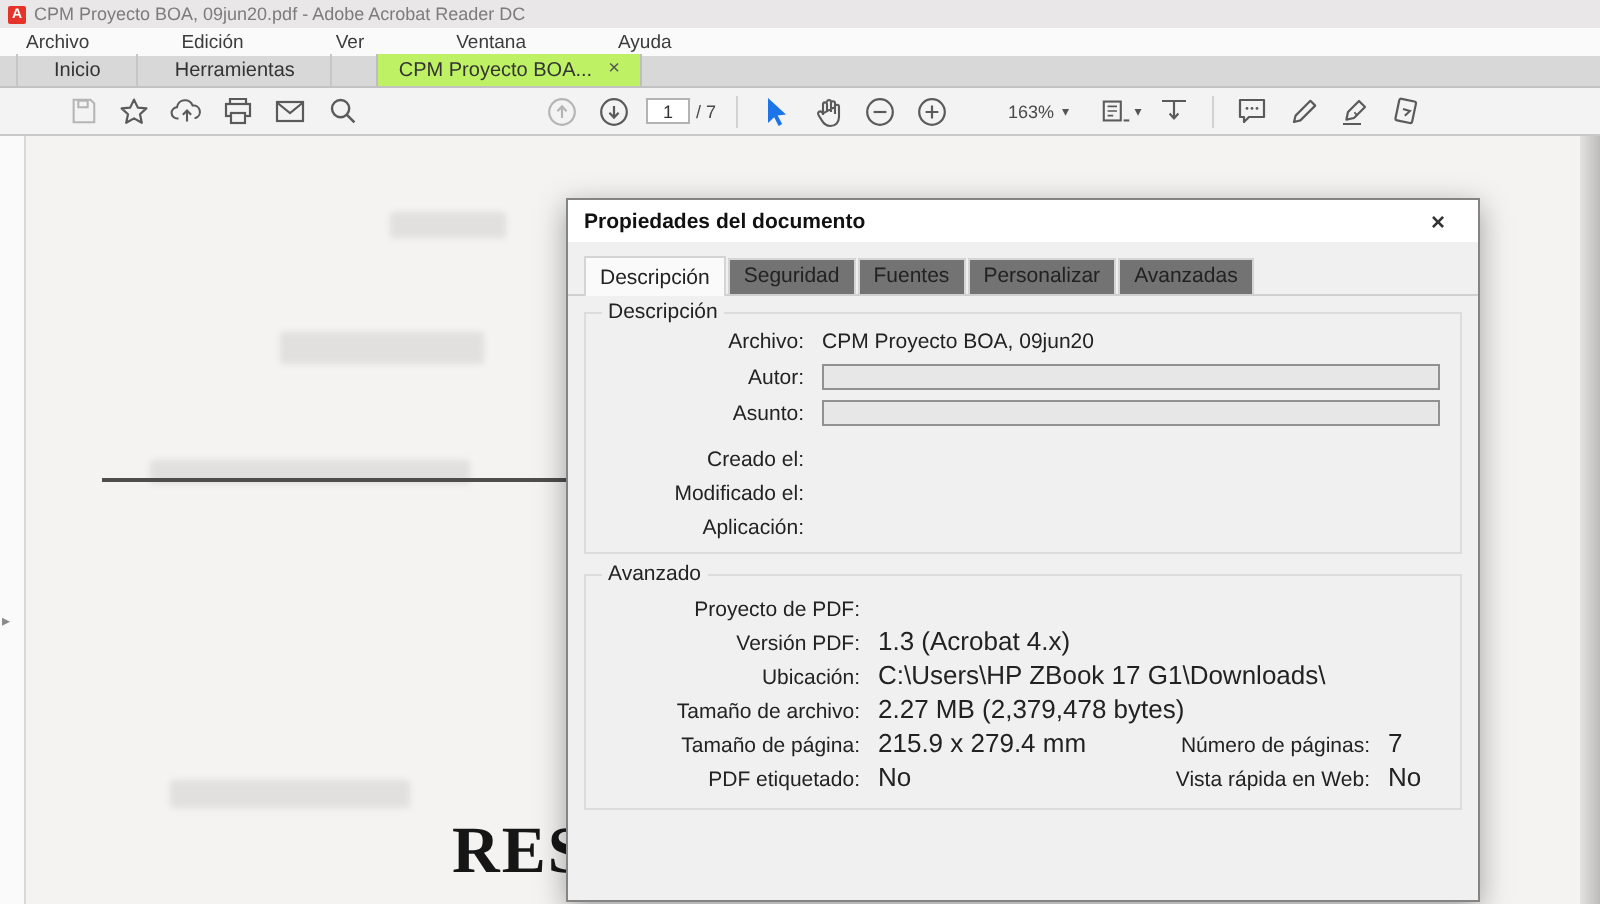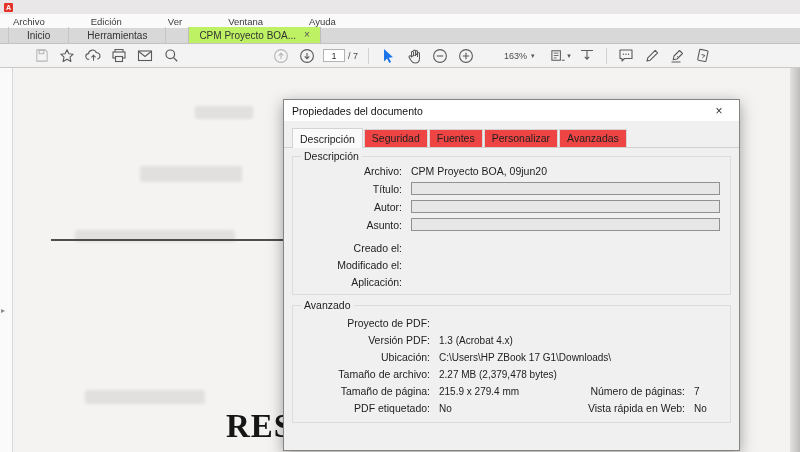--- a/index.html
+++ b/index.html
@@ -53,59 +53,60 @@
     background:#4d4d4d; }
   .page-heading { position:absolute; left:213px; top:340px;
     font-family:"Liberation Serif","DejaVu Serif",serif; font-size:33px; font-weight:600;
     color:#161616; letter-spacing:1px; }
 
   
   .dialog { position:absolute; left:283px; top:31px; width:457px; height:352px;
     background:#f0f0f0; border:1px solid #848484;
     box-shadow:0 4px 14px rgba(0,0,0,0.35); z-index:5; display:flex; flex-direction:column; }
   .dlg-titlebar { height:21px; background:#ffffff; display:flex; align-items:center;
-    padding:0 8px; flex:none; }
+    padding:0 8px; flex:none;font-weight:bold; }
   .dlg-title { font-size:10.5px; color:#111; flex:1; }
   .dlg-close { width:24px; text-align:center; font-size:12px; color:#333; }
 
   .dlg-tabs { display:flex; align-items:flex-end; padding:6px 8px 0 8px; flex:none;
     border-bottom:1px solid #d0d0d0; }
-  .dlg-tab { font-size:10.5px; color:#222; padding:2px 7px 3px 7px; background:#ef4444;
+  .dlg-tab { font-size:10.5px; color:#222; padding:2px 7px 3px 7px; background:#737373;
     border:1px solid #d4d4d4; border-bottom:none; margin-right:1px; }
   .dlg-tab.active { background:#fafafa; padding-top:4px; position:relative; top:1px; }
 
   .dlg-body { flex:1; display:flex; flex-direction:column; padding-top:8px; }
   .group { border:1px solid #dcdcdc; margin:0 8px; position:relative; padding:8px 6px 4px 6px; }
   .group-label { position:absolute; top:-7px; left:8px; background:#f0f0f0;
     padding:0 3px; font-size:10.5px; color:#222; }
 
   .frow { display:flex; align-items:flex-end; margin-bottom:5px; }
   .flabel { width:112px; text-align:right; padding-right:9px; font-size:10.5px;
     color:#222; flex:none; white-space:nowrap; }
   .fstatic { font-size:10.5px; color:#222; }
   .finput { flex:1; height:13px; background:#e7e7e7; border:1px solid #919191;
     margin-right:4px; }
   .ftextarea { flex:1; height:40px; background:#e7e7e7; border:1px solid #919191;
     margin-right:4px; }
   .frow.tight { margin-bottom:2px; height:15px; }
 
   .adv-label { width:140px; text-align:right; padding-right:9px; font-size:10.5px;
     color:#222; flex:none; white-space:nowrap; }
-  .adv-val { font-size:10px; color:#222; }
+  .adv-val { font-size:13px; color:#222; }
   .adv-val.w145 { width:148px; flex:none; }
   .adv-label2 { width:107px; text-align:right; padding-right:9px; font-size:10.5px;
     color:#222; flex:none; white-space:nowrap; }
 
   svg { display:block; }
 </style>
 </head>
 <body>
 
 <div class="titlebar">
   <span class="pdf-badge">A</span>
+  <span class="titlebar-text">CPM Proyecto BOA, 09jun20.pdf - Adobe Acrobat Reader DC</span>
 </div>
 
 <div class="menubar">
   <span class="menu-item">Archivo</span>
   <span class="menu-item">Edición</span>
   <span class="menu-item">Ver</span>
   <span class="menu-item">Ventana</span>
   <span class="menu-item">Ayuda</span>
 </div>
 
@@ -317,24 +318,20 @@
     <div class="dlg-body">
 
       <div class="group">
         <span class="group-label">Descripción</span>
 
         <div class="frow">
           <span class="flabel">Archivo:</span>
           <span class="fstatic">CPM Proyecto BOA, 09jun20</span>
         </div>
         <div class="frow">
-          <span class="flabel">Título:</span>
-          <div class="finput"></div>
-        </div>
-        <div class="frow">
           <span class="flabel">Autor:</span>
           <div class="finput"></div>
         </div>
         <div class="frow">
           <span class="flabel">Asunto:</span>
           <div class="finput"></div>
         </div>
         <div class="frow tight" style="margin-top:8px">
           <span class="flabel">Creado el:</span>
           <span class="fstatic"></span>

